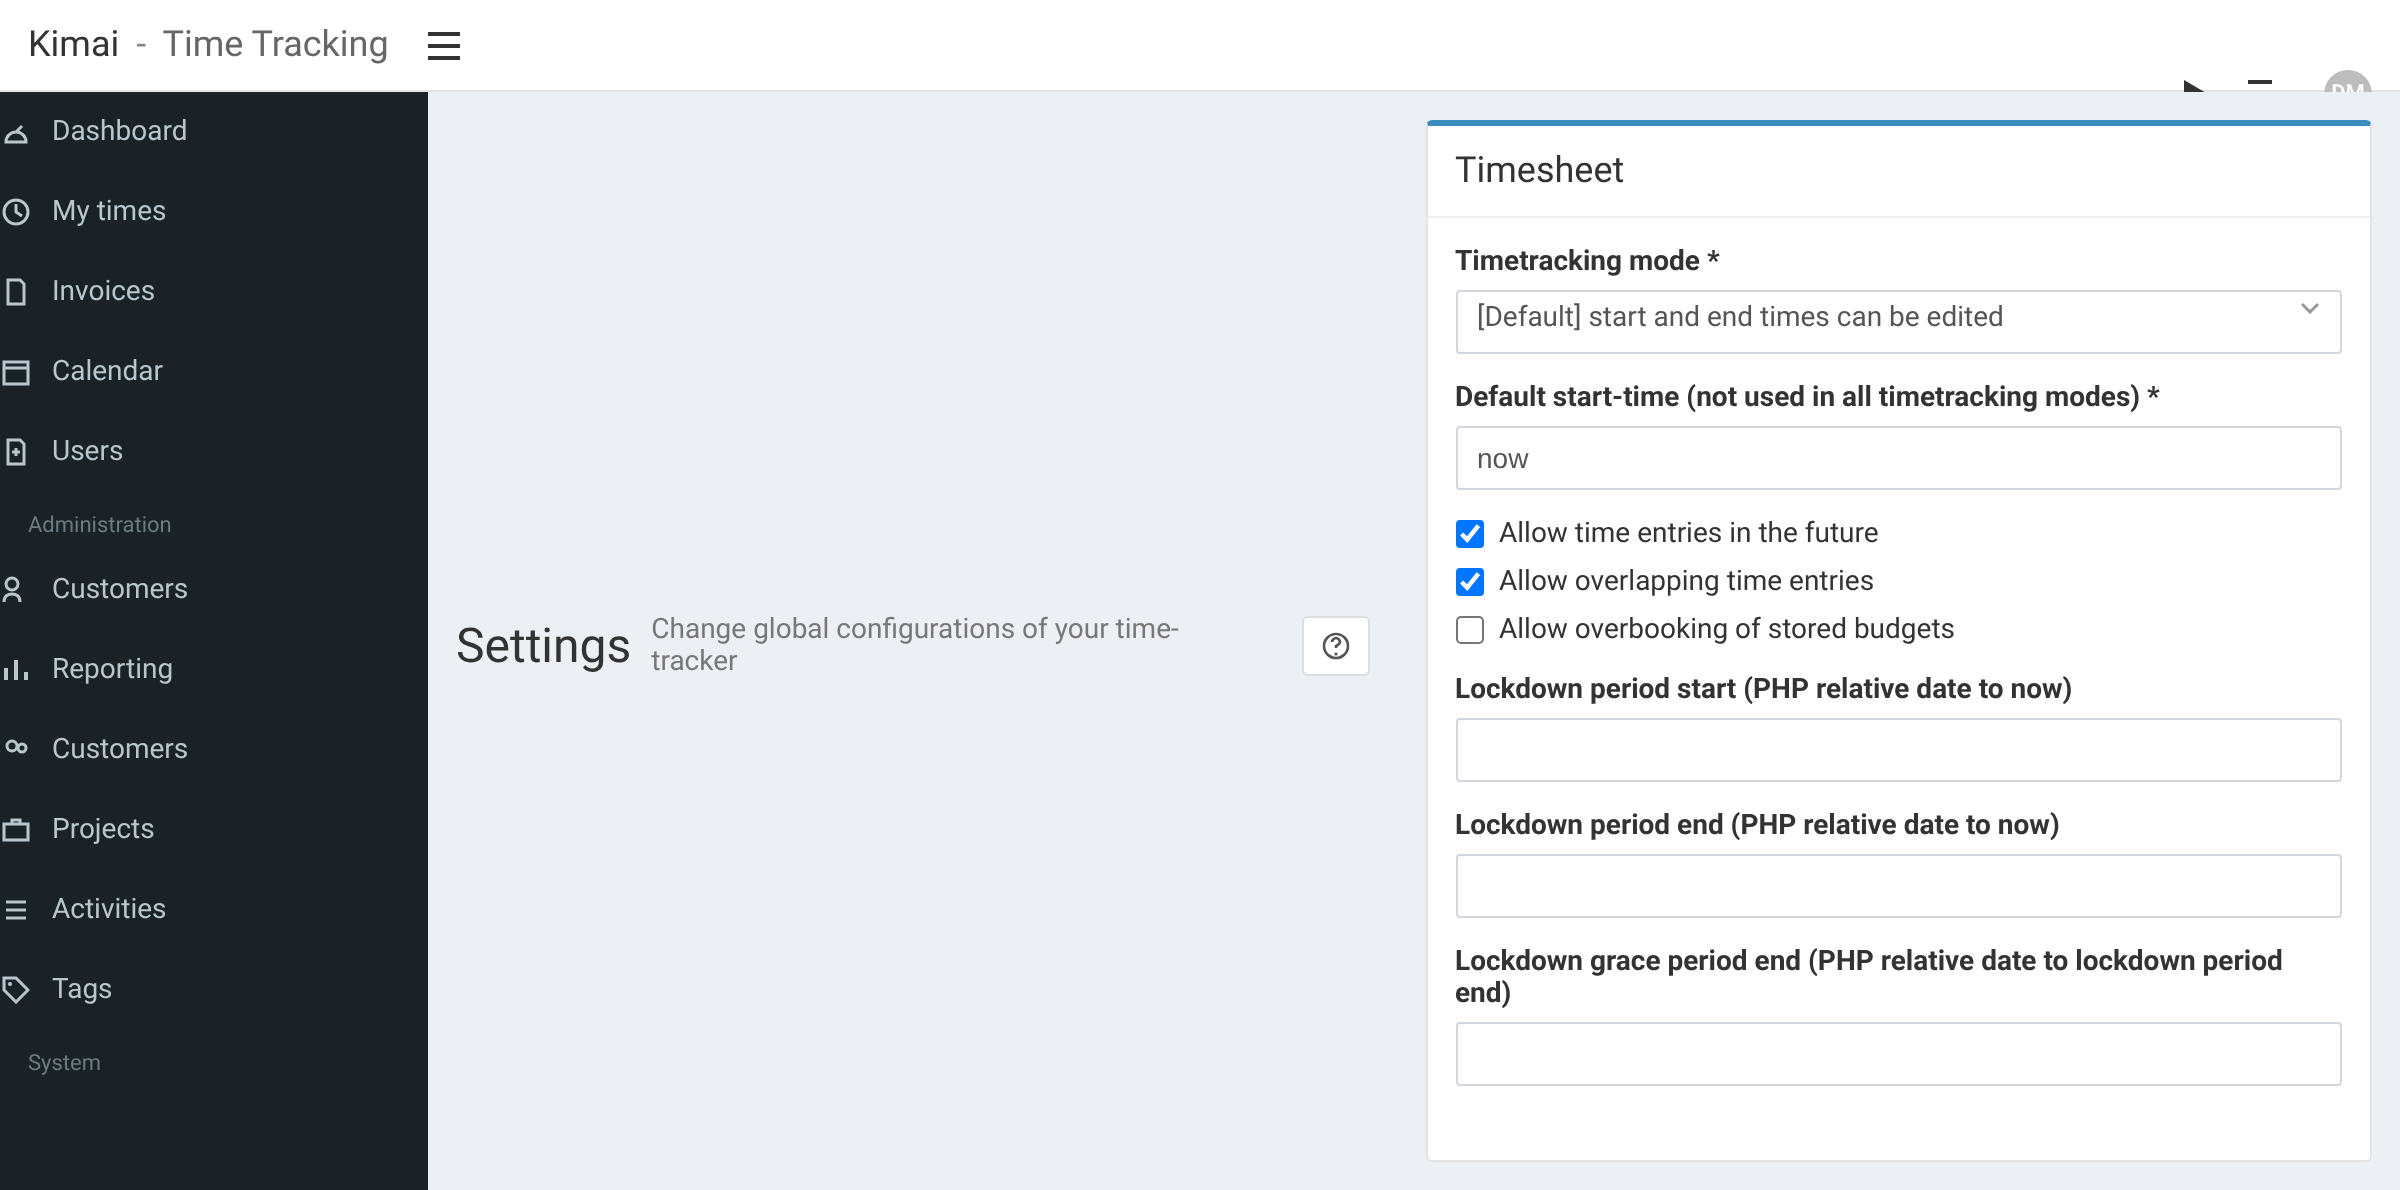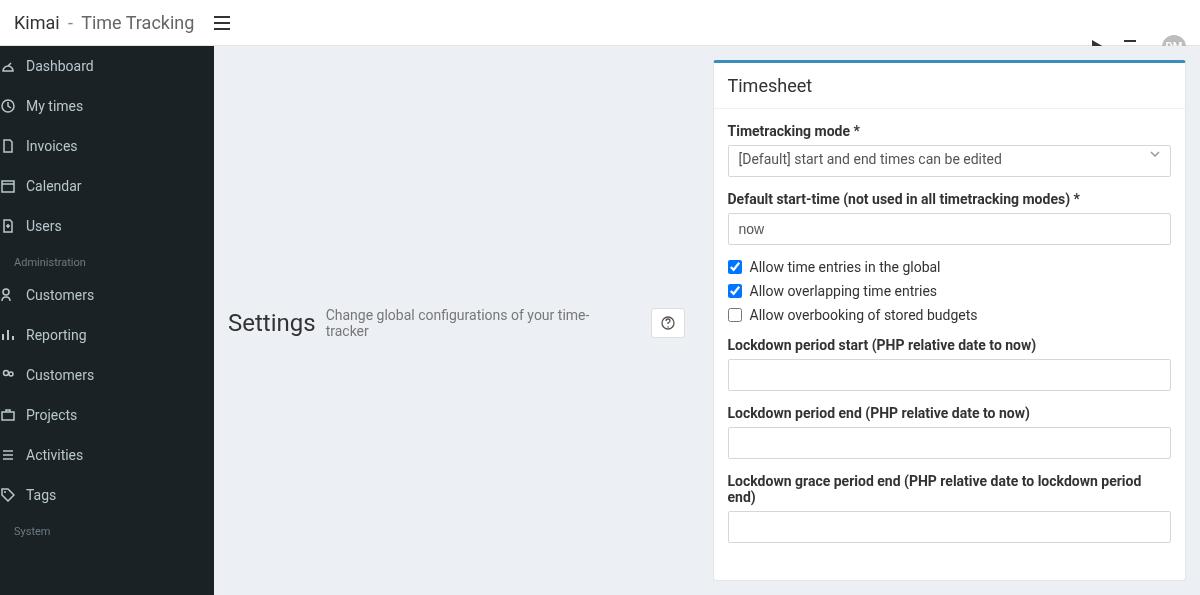--- a/index.html
+++ b/index.html
@@ -381,21 +381,21 @@
         <div class="form-group">
           <label class="form-label">
             <span>Default start-time (not used in all timetracking modes)</span>
             <span class="req">*</span>
           </label>
           <input type="text" class="form-input" value="now" style="">
         </div>
 
         <div class="form-check">
           <input type="checkbox" checked="" style="">
-          <span>Allow time entries in the global</span>
+          <span>Allow time entries in the future</span>
         </div>
         <div class="form-check">
           <input type="checkbox" checked="" style="">
           <span>Allow overlapping time entries</span>
         </div>
         <div class="form-check">
           <input type="checkbox" style="">
           <span>Allow overbooking of stored budgets</span>
         </div>
 

